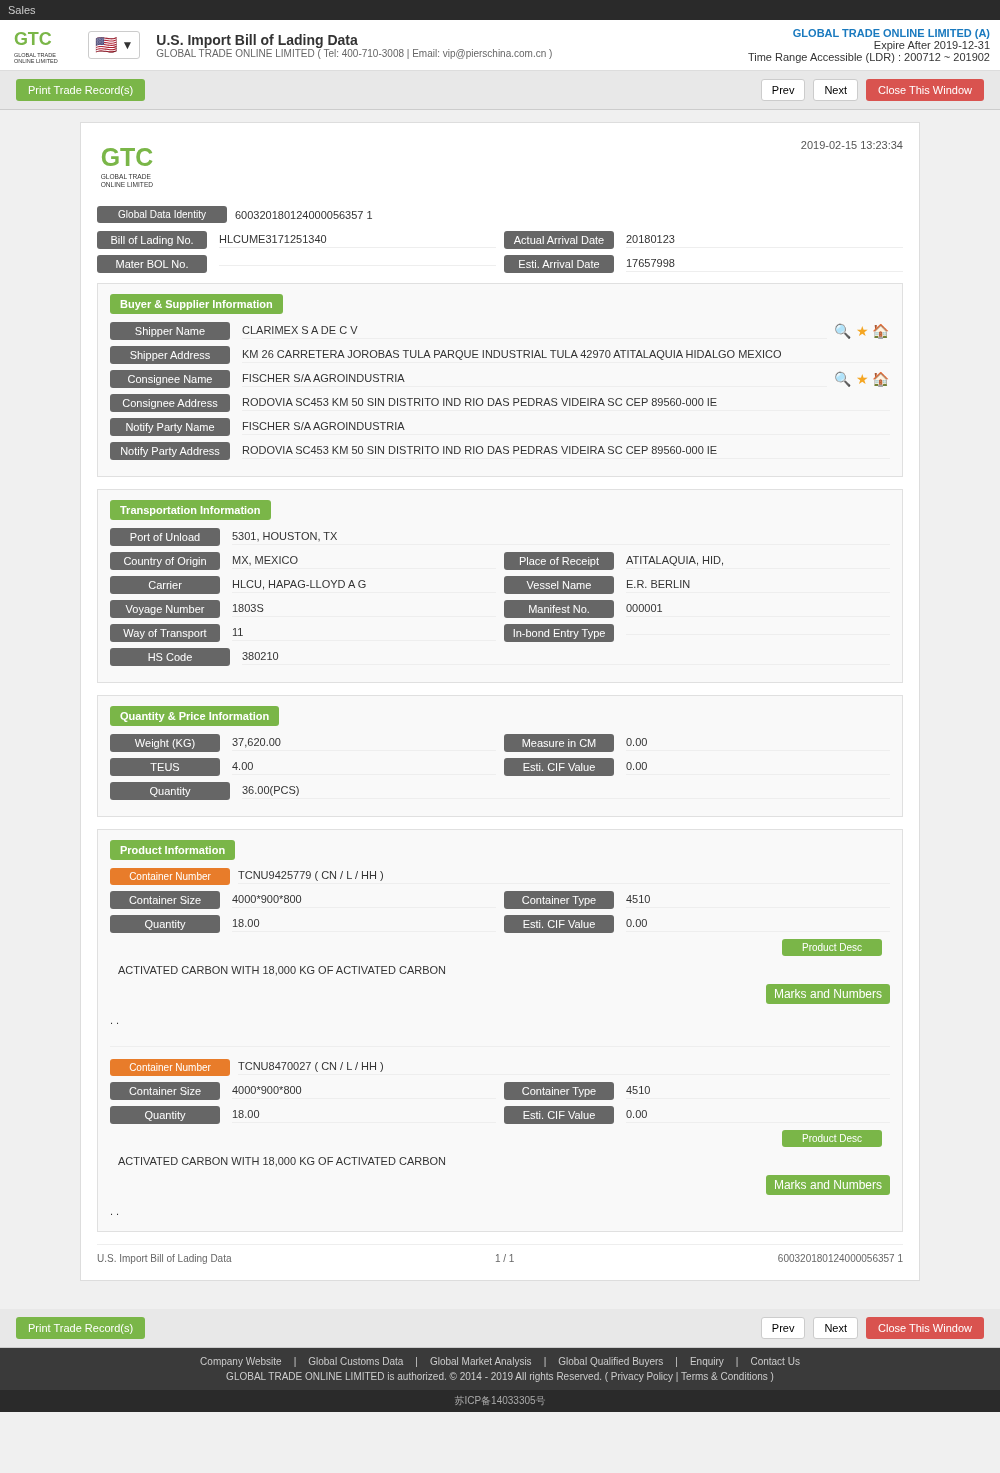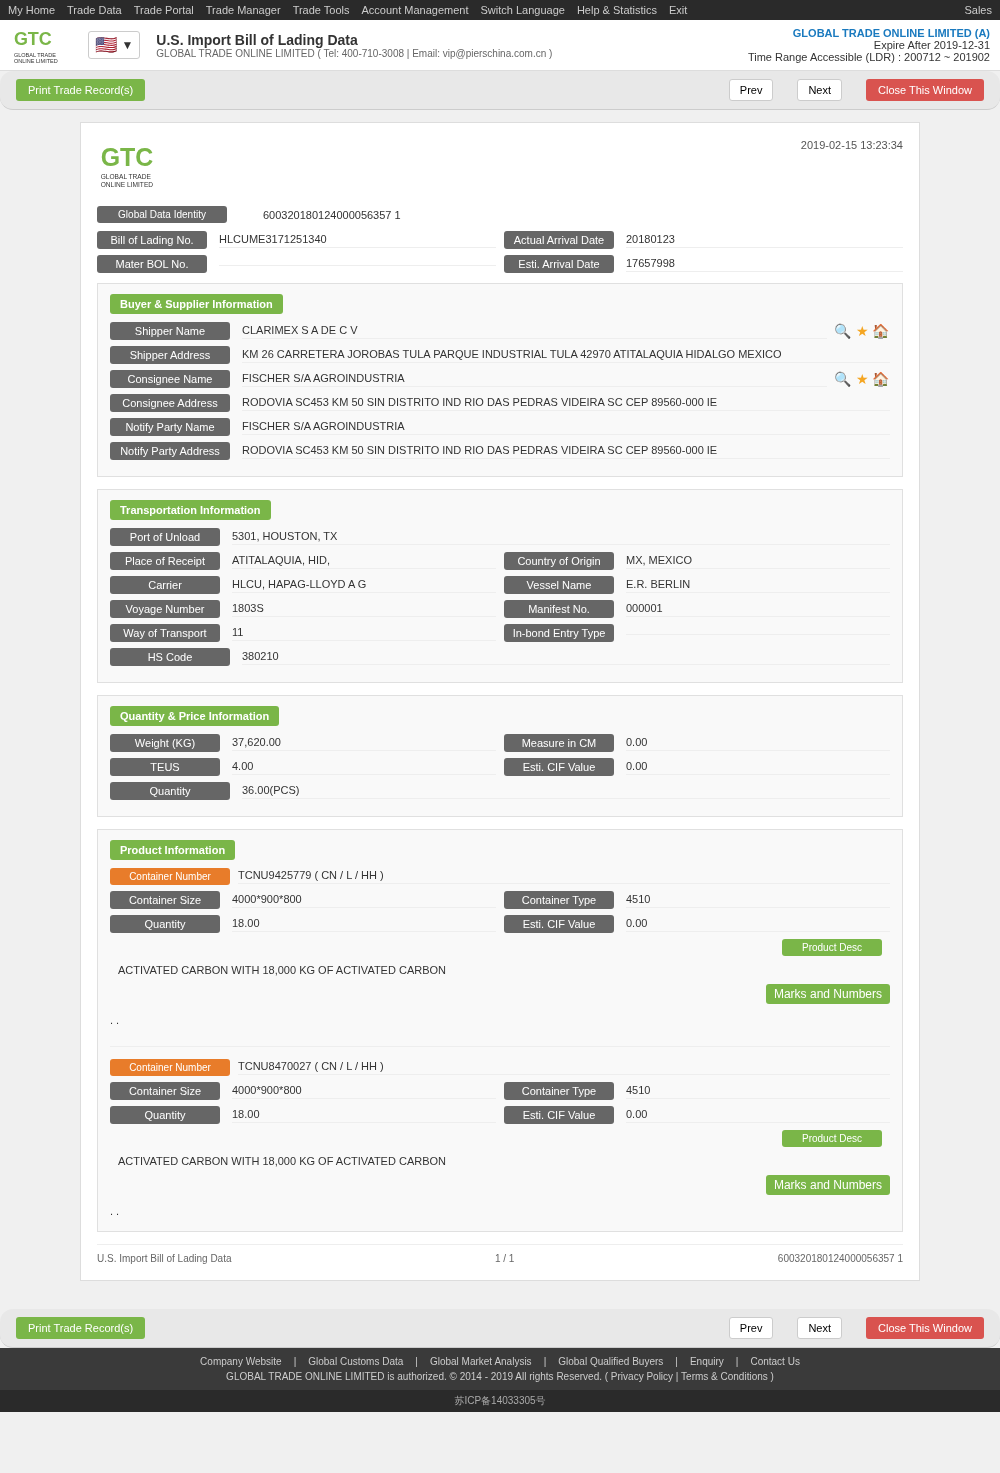--- a/index.html
+++ b/index.html
@@ -17,23 +17,23 @@
     .flag-selector { display: flex; align-items: center; gap: 4px; border: 1px solid #ccc; padding: 2px 6px; border-radius: 3px; cursor: pointer; }
     .flag { font-size: 18px; }
     .header-title { margin-left: 16px; }
     .header-title h2 { font-size: 14px; color: #333; font-weight: bold; }
     .header-subtitle { font-size: 10px; color: #666; }
     .header-right { margin-left: auto; text-align: right; font-size: 11px; }
     .header-right .company { color: #1a7abf; font-weight: bold; }
     .header-right .expire { color: #333; }
 
     
-    .toolbar { background: #e8e8e8; display: flex; align-items: center; justify-content: space-between; padding: 8px 16px; border-bottom: 1px solid #ccc; border-radius: 13px; }
+    .toolbar { background: #e8e8e8; display: flex; align-items: center; justify-content: space-between; padding: 8px 16px; border-bottom: 1px solid #ccc; }
     .toolbar-left { display: flex; gap: 8px; align-items: center; }
-    .toolbar-right { display: flex; gap: 24px; align-items: flex-end; }
+    .toolbar-right { display: flex; gap: 8px; align-items: flex-end; }
     .btn-print { background: #7ab648; color: #fff; border: none; padding: 5px 12px; border-radius: 3px; cursor: pointer; font-size: 11px; }
     .btn-nav { background: #fff; border: 1px solid #ccc; padding: 4px 10px; border-radius: 3px; cursor: pointer; font-size: 11px; }
     .btn-close { background: #d9534f; color: #fff; border: none; padding: 5px 12px; border-radius: 3px; cursor: pointer; font-size: 11px; }
 
     
     .main-content { padding: 12px 80px; }
 
     
     .doc-card { background: #fff; border: 1px solid #ddd; padding: 16px; margin-bottom: 16px; }
 
@@ -57,21 +57,21 @@
     .section-header { background: #7ab648; color: #fff; padding: 4px 10px; border-radius: 3px; display: inline-block; font-size: 11px; font-weight: bold; margin-bottom: 8px; }
 
     
     .section-box { background: #f9f9f9; border: 1px solid #e0e0e0; padding: 10px 12px; margin-bottom: 12px; }
 
     
     .action-icons { display: flex; gap: 4px; margin-left: 8px; }
     .action-icon { font-size: 14px; cursor: pointer; }
 
     
-    .identity-row { display: flex; align-items: center; margin-bottom: 8px; gap: 28px; }
+    .identity-row { display: flex; align-items: center; margin-bottom: 8px; }
     .identity-label { background: #666; color: #fff; padding: 3px 8px; border-radius: 3px; font-size: 10px; min-width: 130px; text-align: center; margin-right: 8px; }
     .identity-value { font-size: 11px; color: #333; }
 
     
     .doc-footer { display: flex; justify-content: space-between; align-items: center; margin-top: 12px; padding-top: 8px; border-top: 1px solid #eee; font-size: 10px; color: #666; }
 
     
     .site-footer { background: #3a3a3a; color: #ccc; text-align: center; padding: 8px; font-size: 10px; }
     .site-footer .footer-links { display: flex; justify-content: center; gap: 12px; margin-bottom: 4px; flex-wrap: wrap; }
     .site-footer .footer-links span { cursor: pointer; color: #ccc; }
@@ -88,31 +88,20 @@
     .product-desc-label { background: #7ab648; color: #fff; padding: 3px 8px; border-radius: 3px; font-size: 10px; min-width: 100px; text-align: center; margin-right: 8px; white-space: nowrap; }
 
     .marks-label { background: #7ab648; color: #fff; padding: 3px 8px; border-radius: 3px; font-size: 12px; min-width: 120px; text-align: center; white-space: nowrap; }
 
     .marks-text { font-size: 11px; color: #333; padding: 4px 0; }
   </style>
 </head>
 <body>
 
 <div class="top-nav">
-  <div class="top-nav-left">
-    <span>My Home</span>
-    <span>Trade Data</span>
-    <span>Trade Portal</span>
-    <span>Trade Manager</span>
-    <span>Trade Tools</span>
-    <span>Account Management</span>
-    <span>Switch Language</span>
-    <span>Help &amp; Statistics</span>
-    <span>Exit</span>
-  </div>
   <div class="top-nav-right">Sales</div>
 </div>
 
 <div class="header-bar">
   <div class="logo-area">
 
     <svg class="gtc-logo" viewBox="0 0 100 55" xmlns="http://www.w3.org/2000/svg">
       <rect width="100" height="55" fill="white"></rect>
       <text x="5" y="28" font-size="26" font-weight="bold" fill="#7ab648" font-family="Arial">GTC</text>
       <text x="5" y="45" font-size="8" fill="#333" font-family="Arial">GLOBAL TRADE</text>
@@ -244,26 +233,26 @@
       <div class="field-row-double">
         <div class="field-half">
           <span class="field-label">Port of Unload</span>
           <span class="field-value">5301, HOUSTON, TX</span>
         </div>
       </div>
 
       
       <div class="field-row-double">
         <div class="field-half">
+          <span class="field-label">Country of Origin</span>
+          <span class="field-value">MX, MEXICO</span>
+        </div>
+        <div class="field-half">
           <span class="field-label">Place of Receipt</span>
           <span class="field-value">ATITALAQUIA, HID,</span>
-        </div>
-        <div class="field-half">
-          <span class="field-label">Country of Origin</span>
-          <span class="field-value">MX, MEXICO</span>
         </div>
       </div>
 
       
       <div class="field-row-double">
         <div class="field-half">
           <span class="field-label">Carrier</span>
           <span class="field-value">HLCU, HAPAG-LLOYD A G</span>
         </div>
         <div class="field-half">

